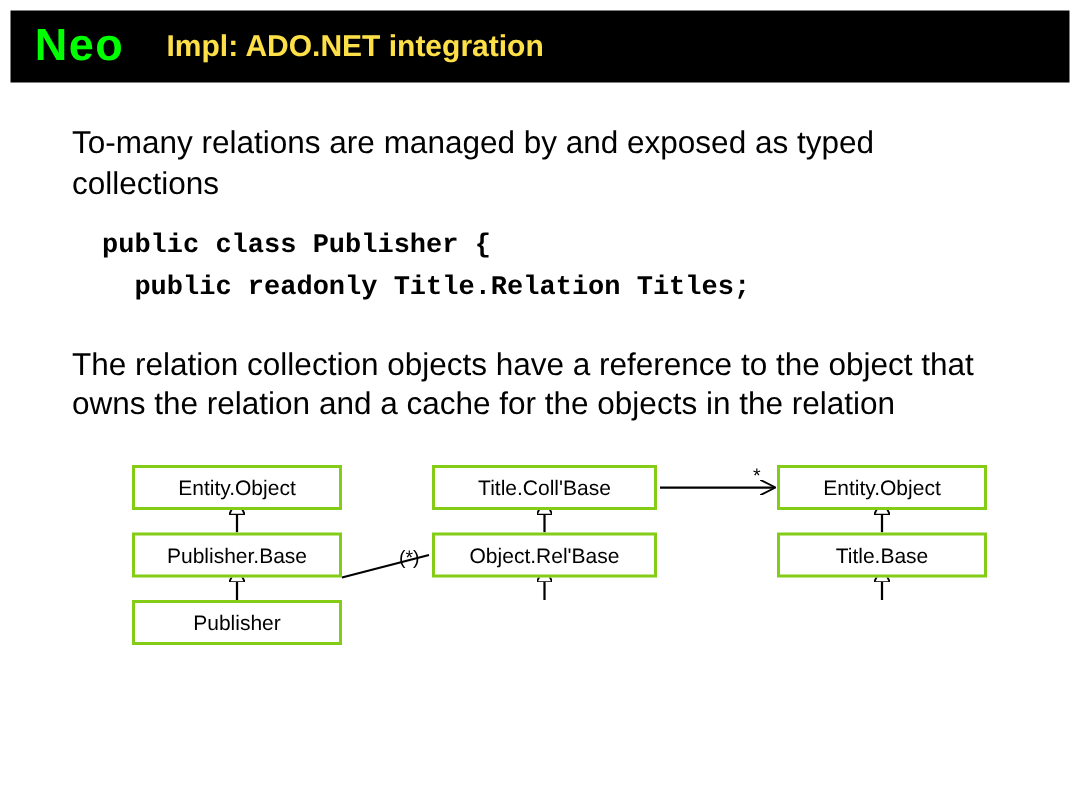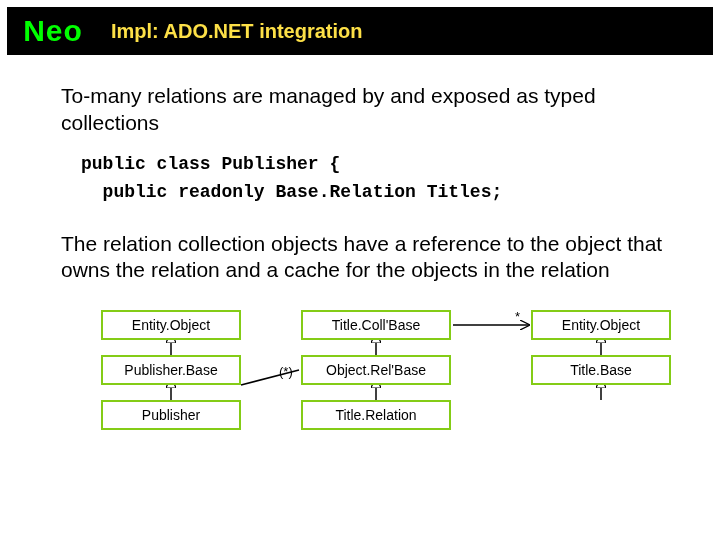--- a/index.html
+++ b/index.html
@@ -24,21 +24,21 @@
     letter-spacing: 1px;
     text-align: center;
   }
   .title {
     color: #fde047;
     font-weight: 700;
     font-size: 20px;
     margin-left: 12px;
   }
   .content {
-    padding: 28px 48px 0 61px;
+    padding: 28px 48px 0 48px;
   }
   .body-text {
     font-size: 21px;
     line-height: 1.28;
     margin-bottom: 14px;
   }
   .code {
     font-family: "Courier New", monospace;
     font-weight: 700;
     font-size: 18px;
@@ -88,21 +88,21 @@
 <body>
 
 <div class="titlebar">
   <div class="logo">Neo</div>
   <div class="title">Impl: ADO.NET integration</div>
 </div>
 
 <div class="content">
   <p class="body-text">To-many relations are managed by and exposed as typed collections</p>
   <div class="code">public class Publisher {
-  public readonly Base.Relation Titles;</div>
+  public readonly Title.Relation Titles;</div>
   <p class="body-text">The relation collection objects have a reference to the object that owns the relation and a cache for the objects in the relation</p>
 
   <div class="diagram">
     <svg class="arrows" viewBox="0 0 640 140">
       <defs>
         <marker id="tri" viewBox="0 0 10 10" refX="1" refY="5" markerWidth="7" markerHeight="7" orient="auto">
           <path d="M0,0 L10,5 L0,10 z" fill="#fff" stroke="#000" stroke-width="1.2"></path>
         </marker>
         <marker id="arr" viewBox="0 0 10 10" refX="9" refY="5" markerWidth="7" markerHeight="7" orient="auto">
           <path d="M0,0 L10,5 L0,10" fill="none" stroke="#000" stroke-width="1.2"></path>
@@ -122,21 +122,20 @@
 
       <line x1="392" y1="15" x2="468" y2="15" stroke="#000" stroke-width="1.5" marker-end="url(#arr)"></line>
     </svg>
 
     <div class="box c1 r1">Entity.Object</div>
     <div class="box c1 r2">Publisher.Base</div>
     <div class="box c1 r3">Publisher</div>
 
     <div class="box c2 r1">Title.Coll'Base</div>
     <div class="box c2 r2">Object.Rel'Base</div>
-    <div class="box c2 r3">Title.Relation</div>
 
     <div class="box c3 r1">Entity.Object</div>
     <div class="box c3 r2">Title.Base</div>
 
     <span class="label" style="left:218px; top:54px;">(*)</span>
     <span class="label" style="left:454px; top:-1px;">*</span>
   </div>
 </div>
 
 </body></html>

